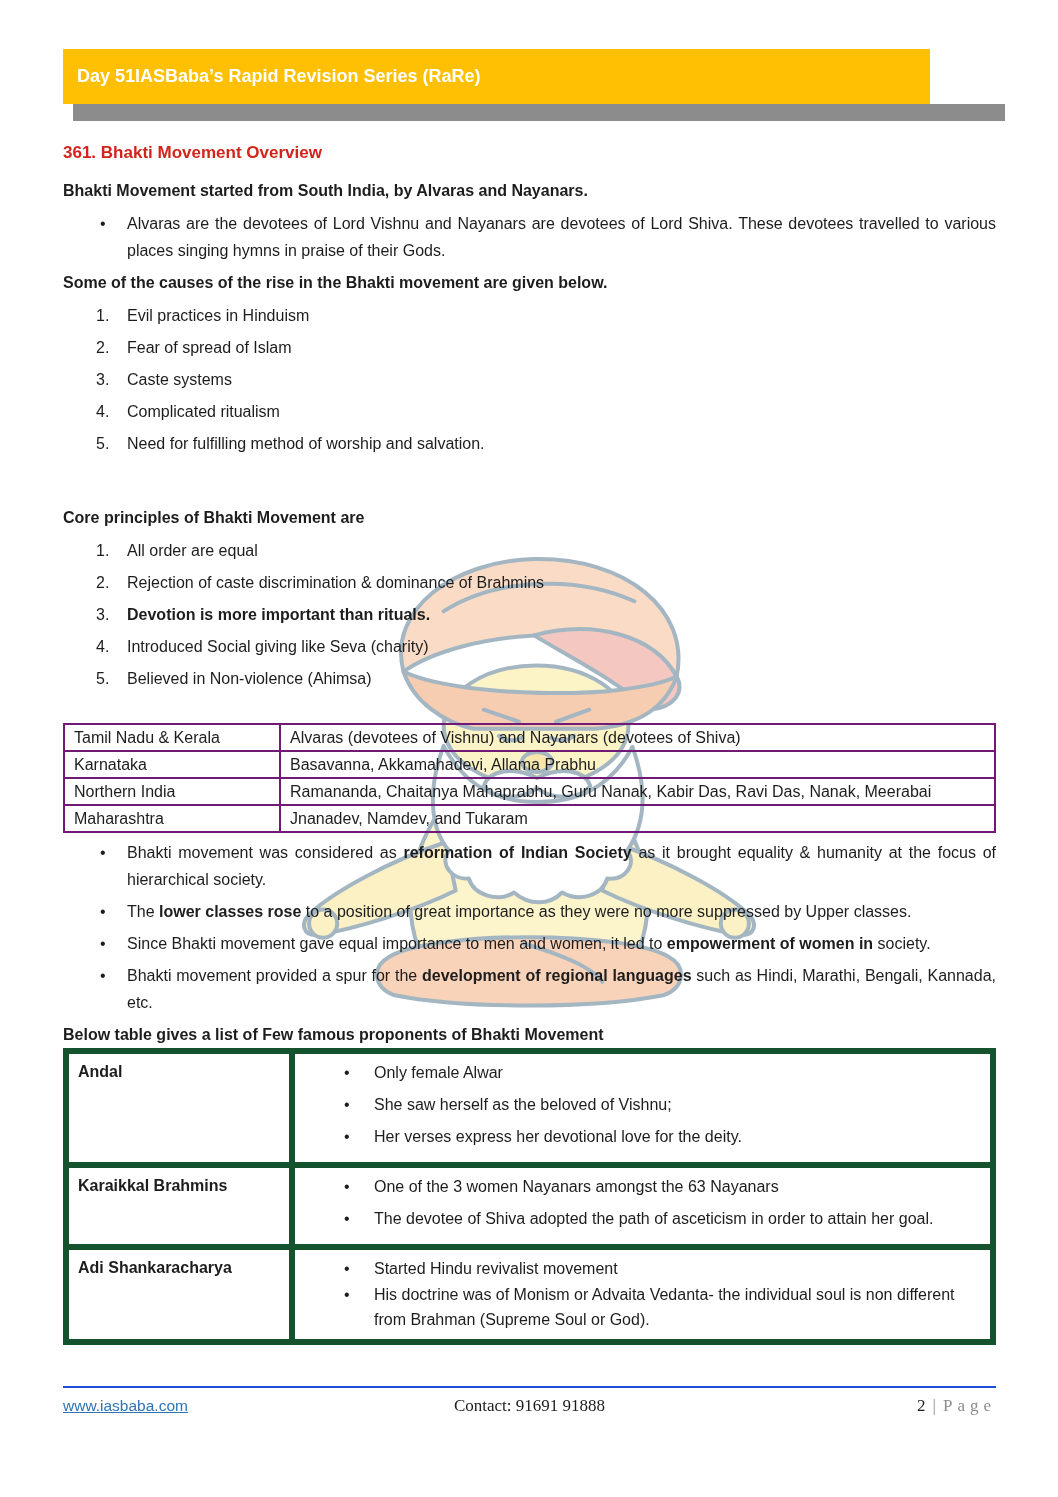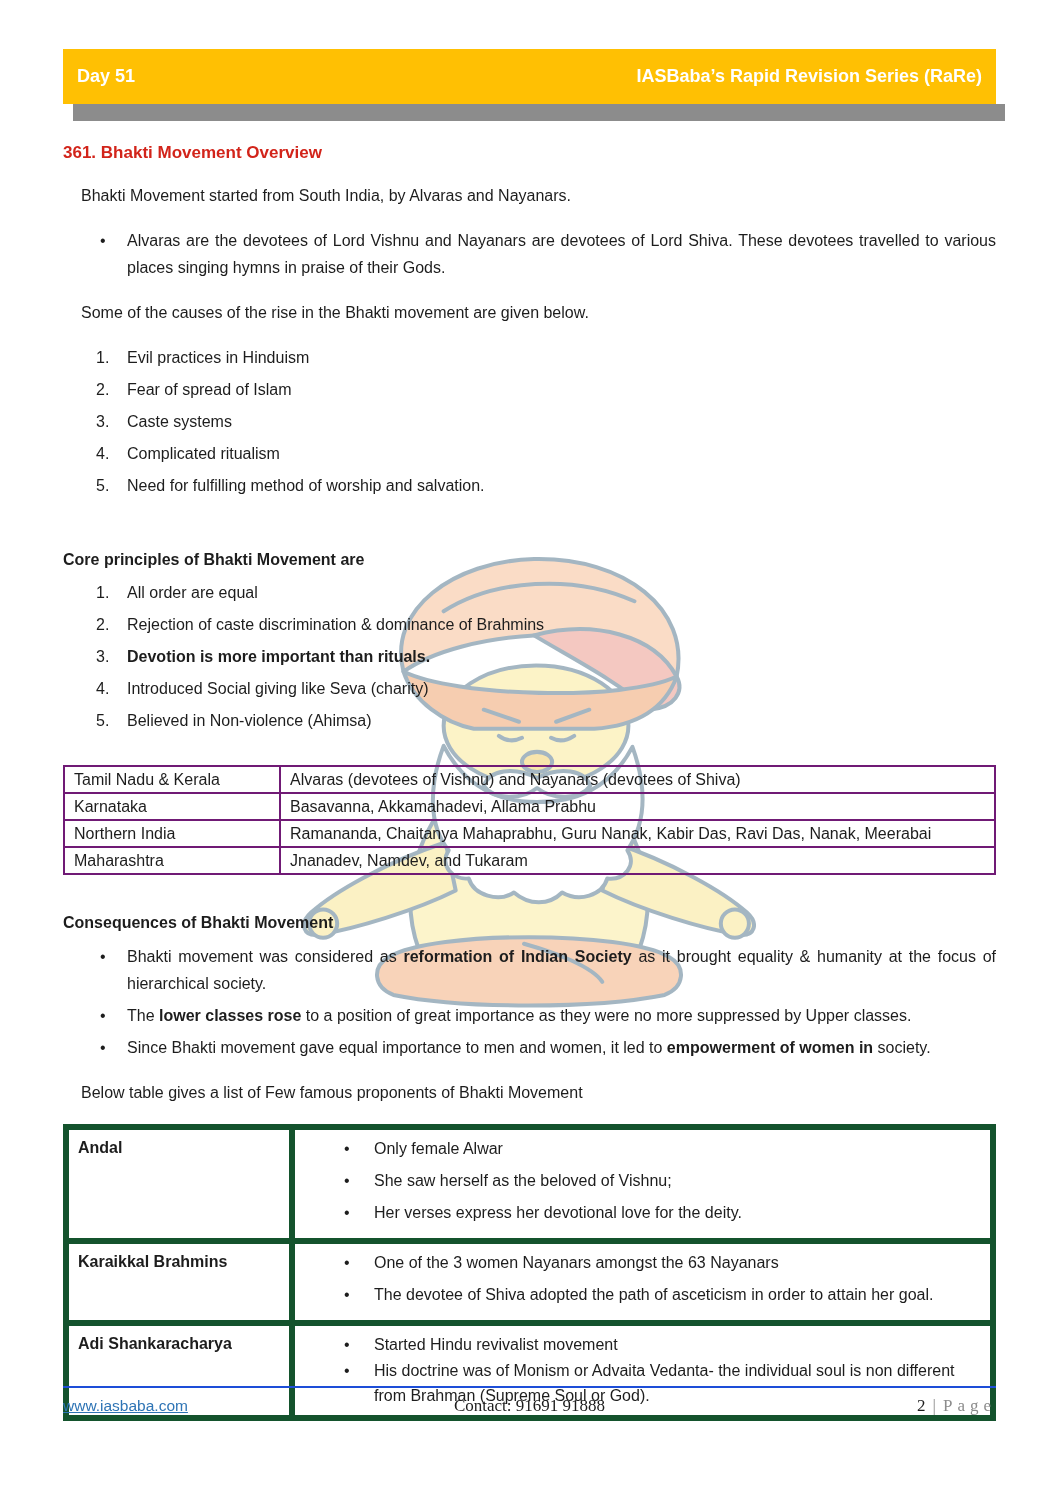--- a/index.html
+++ b/index.html
@@ -3,32 +3,32 @@
 <meta charset="utf-8">
 <style>
   html,body{margin:0;padding:0;background:#e9e9e9;}
   .page{
     position:relative;width:1058px;height:1497px;margin:0 auto;background:#ffffff;
     font-family:"Liberation Sans",sans-serif;color:#1d1d1d;overflow:hidden;
   }
   
   .header-shadow{position:absolute;left:73px;top:104px;width:932px;height:17px;background:#8c8c8c;z-index:1;}
   .header-bar{
-    position:absolute;left:63px;top:49px;width:933px;height:55px;background:#ffc003;z-index:2;
-    display:flex;justify-content:space-between;align-items:center;
+    position:absolute;left:63px;top:49px;width:867px;height:55px;background:#ffc003;z-index:2;
+    display:flex;align-items:center;
     padding:0 14px;box-sizing:border-box;color:#ffffff;font-weight:bold;font-size:18px;
   }
   
   .watermark{position:absolute;left:293px;top:549px;width:472px;height:462px;z-index:0;}
   
   .content{
     position:absolute;left:63px;top:134px;width:933px;z-index:1;
     font-size:16px;line-height:27px;text-align:justify;
   }
-  .content p{margin:18px;}
+  .content p{margin:0;font-weight:bold;}
   .doc-title{color:#d2241a;font-weight:bold;font-size:17px;line-height:22px;margin:8px 0 13px;text-align:left;}
   .bold-heading{font-weight:bold;text-align:left;}
   .lead{margin:0 0 4px;}
   .blist,.nlist{list-style:none;margin:6px 0 0;padding:0;}
   .blist li{position:relative;padding-left:64px;margin-bottom:5px;}
   .blist li::before{content:"\2022";position:absolute;left:37px;top:0;}
   .nlist{counter-reset:n;}
   .nlist li{position:relative;padding-left:64px;margin-bottom:5px;counter-increment:n;}
   .nlist li::before{content:counter(n) ".";position:absolute;left:33px;top:0;}
   .mt-intro{margin-top:10px;}
@@ -139,26 +139,26 @@
           <td class="c1">Northern India</td>
           <td>Ramananda, Chaitanya Mahaprabhu, Guru Nanak, Kabir Das, Ravi Das, Nanak, Meerabai</td>
         </tr>
         <tr>
           <td class="c1">Maharashtra</td>
           <td>Jnanadev, Namdev, and Tukaram</td>
         </tr>
       </tbody>
     </table>
 
-    <div class="bold-heading mt-consequences">Consequences of Bhakti Movement</div>
 
     <ul class="blist">
       <li><span>Bhakti movement was considered as </span><b>reformation of Indian Society</b><span> as it brought equality &amp; humanity at the focus of hierarchical society.</span></li>
       <li><span>The </span><b>lower classes rose</b><span> to a position of great importance as they were no more suppressed by Upper classes.</span></li>
       <li><span>Since Bhakti movement gave equal importance to men and women, it led to </span><b>empowerment of women in</b><span> society.</span></li>
+      <li><span>Bhakti movement provided a spur for the </span><b>development of regional languages</b><span> such as Hindi, Marathi, Bengali, Kannada, etc.</span></li>
     </ul>
 
     <p class="mt-proplead">Below table gives a list of Few famous proponents of Bhakti Movement</p>
 
     <table class="t2">
       <tbody>
         <tr>
           <td class="c1">Andal</td>
           <td>
             <ul>

